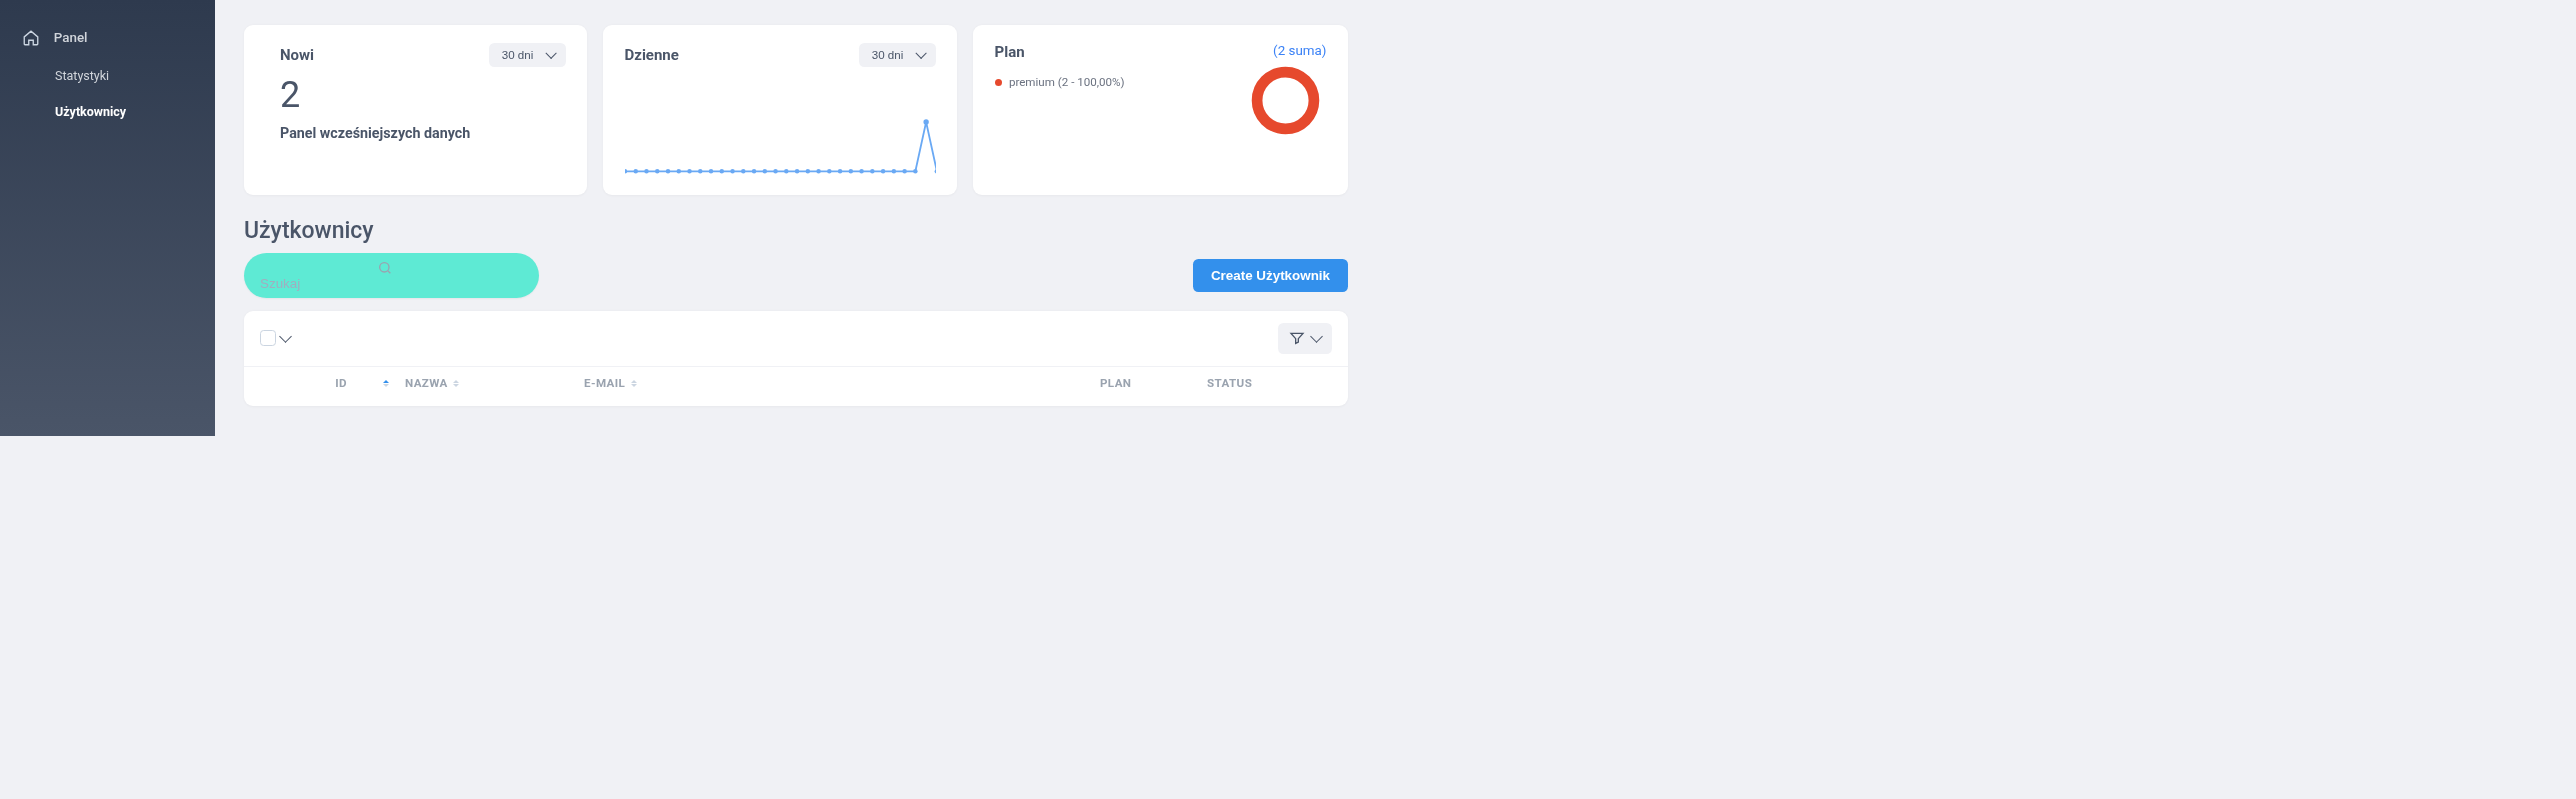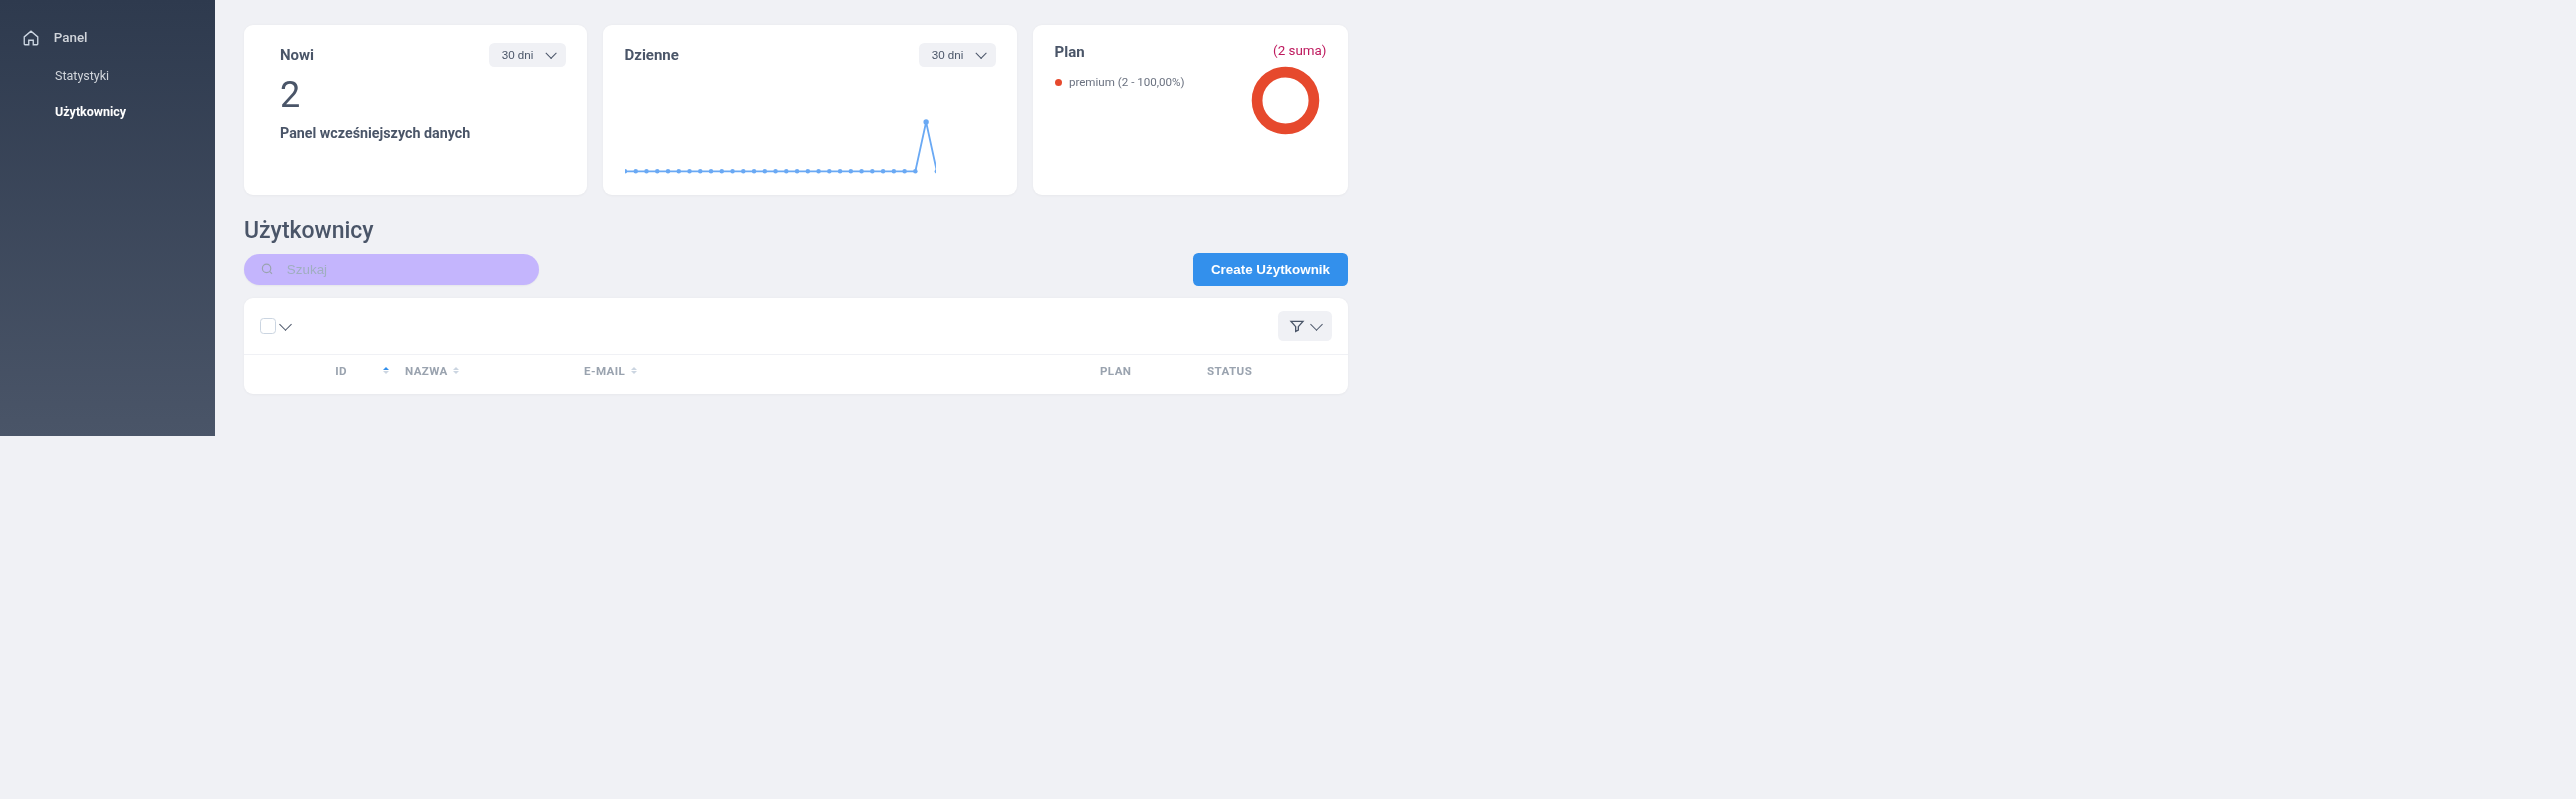--- a/index.html
+++ b/index.html
@@ -39,21 +39,21 @@
 
 .cards { display: flex; gap: 16px; margin-bottom: 21.5px; }
 .card {
   background: #fff;
   border-radius: 9px;
   padding: 18px 21.5px;
   box-shadow: 0 0.9px 2.7px rgba(0,0,0,0.04);
   flex-shrink: 0;
 }
 .card-nowi { width: 343px; padding-left: 36px; }
-.card-dzienne { width: 414px; }
+.card-dzienne { width: 354px; }
 .card-plan { flex: 1; display: flex; justify-content: space-between; align-items: flex-start; }
 
 .card-head { display: flex; justify-content: space-between; align-items: center; margin-bottom: 7.2px; }
 .card-title { font-size: 15px; font-weight: 700; color: #4a5568; }
 .range-select {
   background: #f0f1f5;
   border: none;
   border-radius: 5.4px;
   padding: 5.4px 32px 5.4px 12.5px;
   font-size: 11.6px;
@@ -74,35 +74,36 @@
   pointer-events: none;
 }
 .big-number { font-size: 36px; font-weight: 400; color: #4a5568; margin: 5.4px 0 9px; }
 .card-sub { font-size: 14.3px; font-weight: 700; color: #4a5568; }
 
 
 .line-chart { height: 95px; margin-top: 5.4px; }
 
 
 .plan-left { display:flex; flex-direction:column; gap: 9px; }
-.plan-total { font-size: 13.4px; color: #be185d; text-align: center; }
+.plan-total { font-size: 13.4px; color: #3b82f6; text-align: center; }
 .legend-row { display:flex; align-items:center; gap:7.2px; font-size:11.6px; color:#6b7280; margin-top:5.4px; }
 .legend-dot { width: 7.2px; height: 7.2px; border-radius: 50%; background: #e6492d; display:inline-block; }
 .donut { width: 75px; height: 75px; margin-top: 5.4px; margin-right: 3.6px; }
 
 
 .page-head { display:flex; justify-content: space-between; align-items: center; margin-bottom: 12.5px; }
 .page-title { font-size: 23px; font-weight: 500; color: #4a5568; margin-bottom: 9px; }
 .search-wrap {
-  background: #c4b5fd;
+  background: #5eead4;
   border-radius: 894px;
   display:flex; align-items:center;
   padding: 7.2px 16px;
   width: 295px;
   box-shadow: 0 0.9px 1.8px rgba(0,0,0,0.05);
+  flex-direction: column;
 }
 .search-wrap svg { width:16px; height:16px; stroke:#9aa3af; fill:none; stroke-width:2; margin-right:12.5px; }
 .search-input { border:none; outline:none; font-size:13.4px; color:#4a5568; width:100%; background:transparent; }
 .search-input::placeholder { color:#a0aec0; }
 .create-btn {
   background:#3390ec; color:#fff; border:none; border-radius:5.4px;
   padding: 9px 18px; font-size:13.4px; font-weight:700; cursor:pointer;margin-left:28px;
 }
 
 

